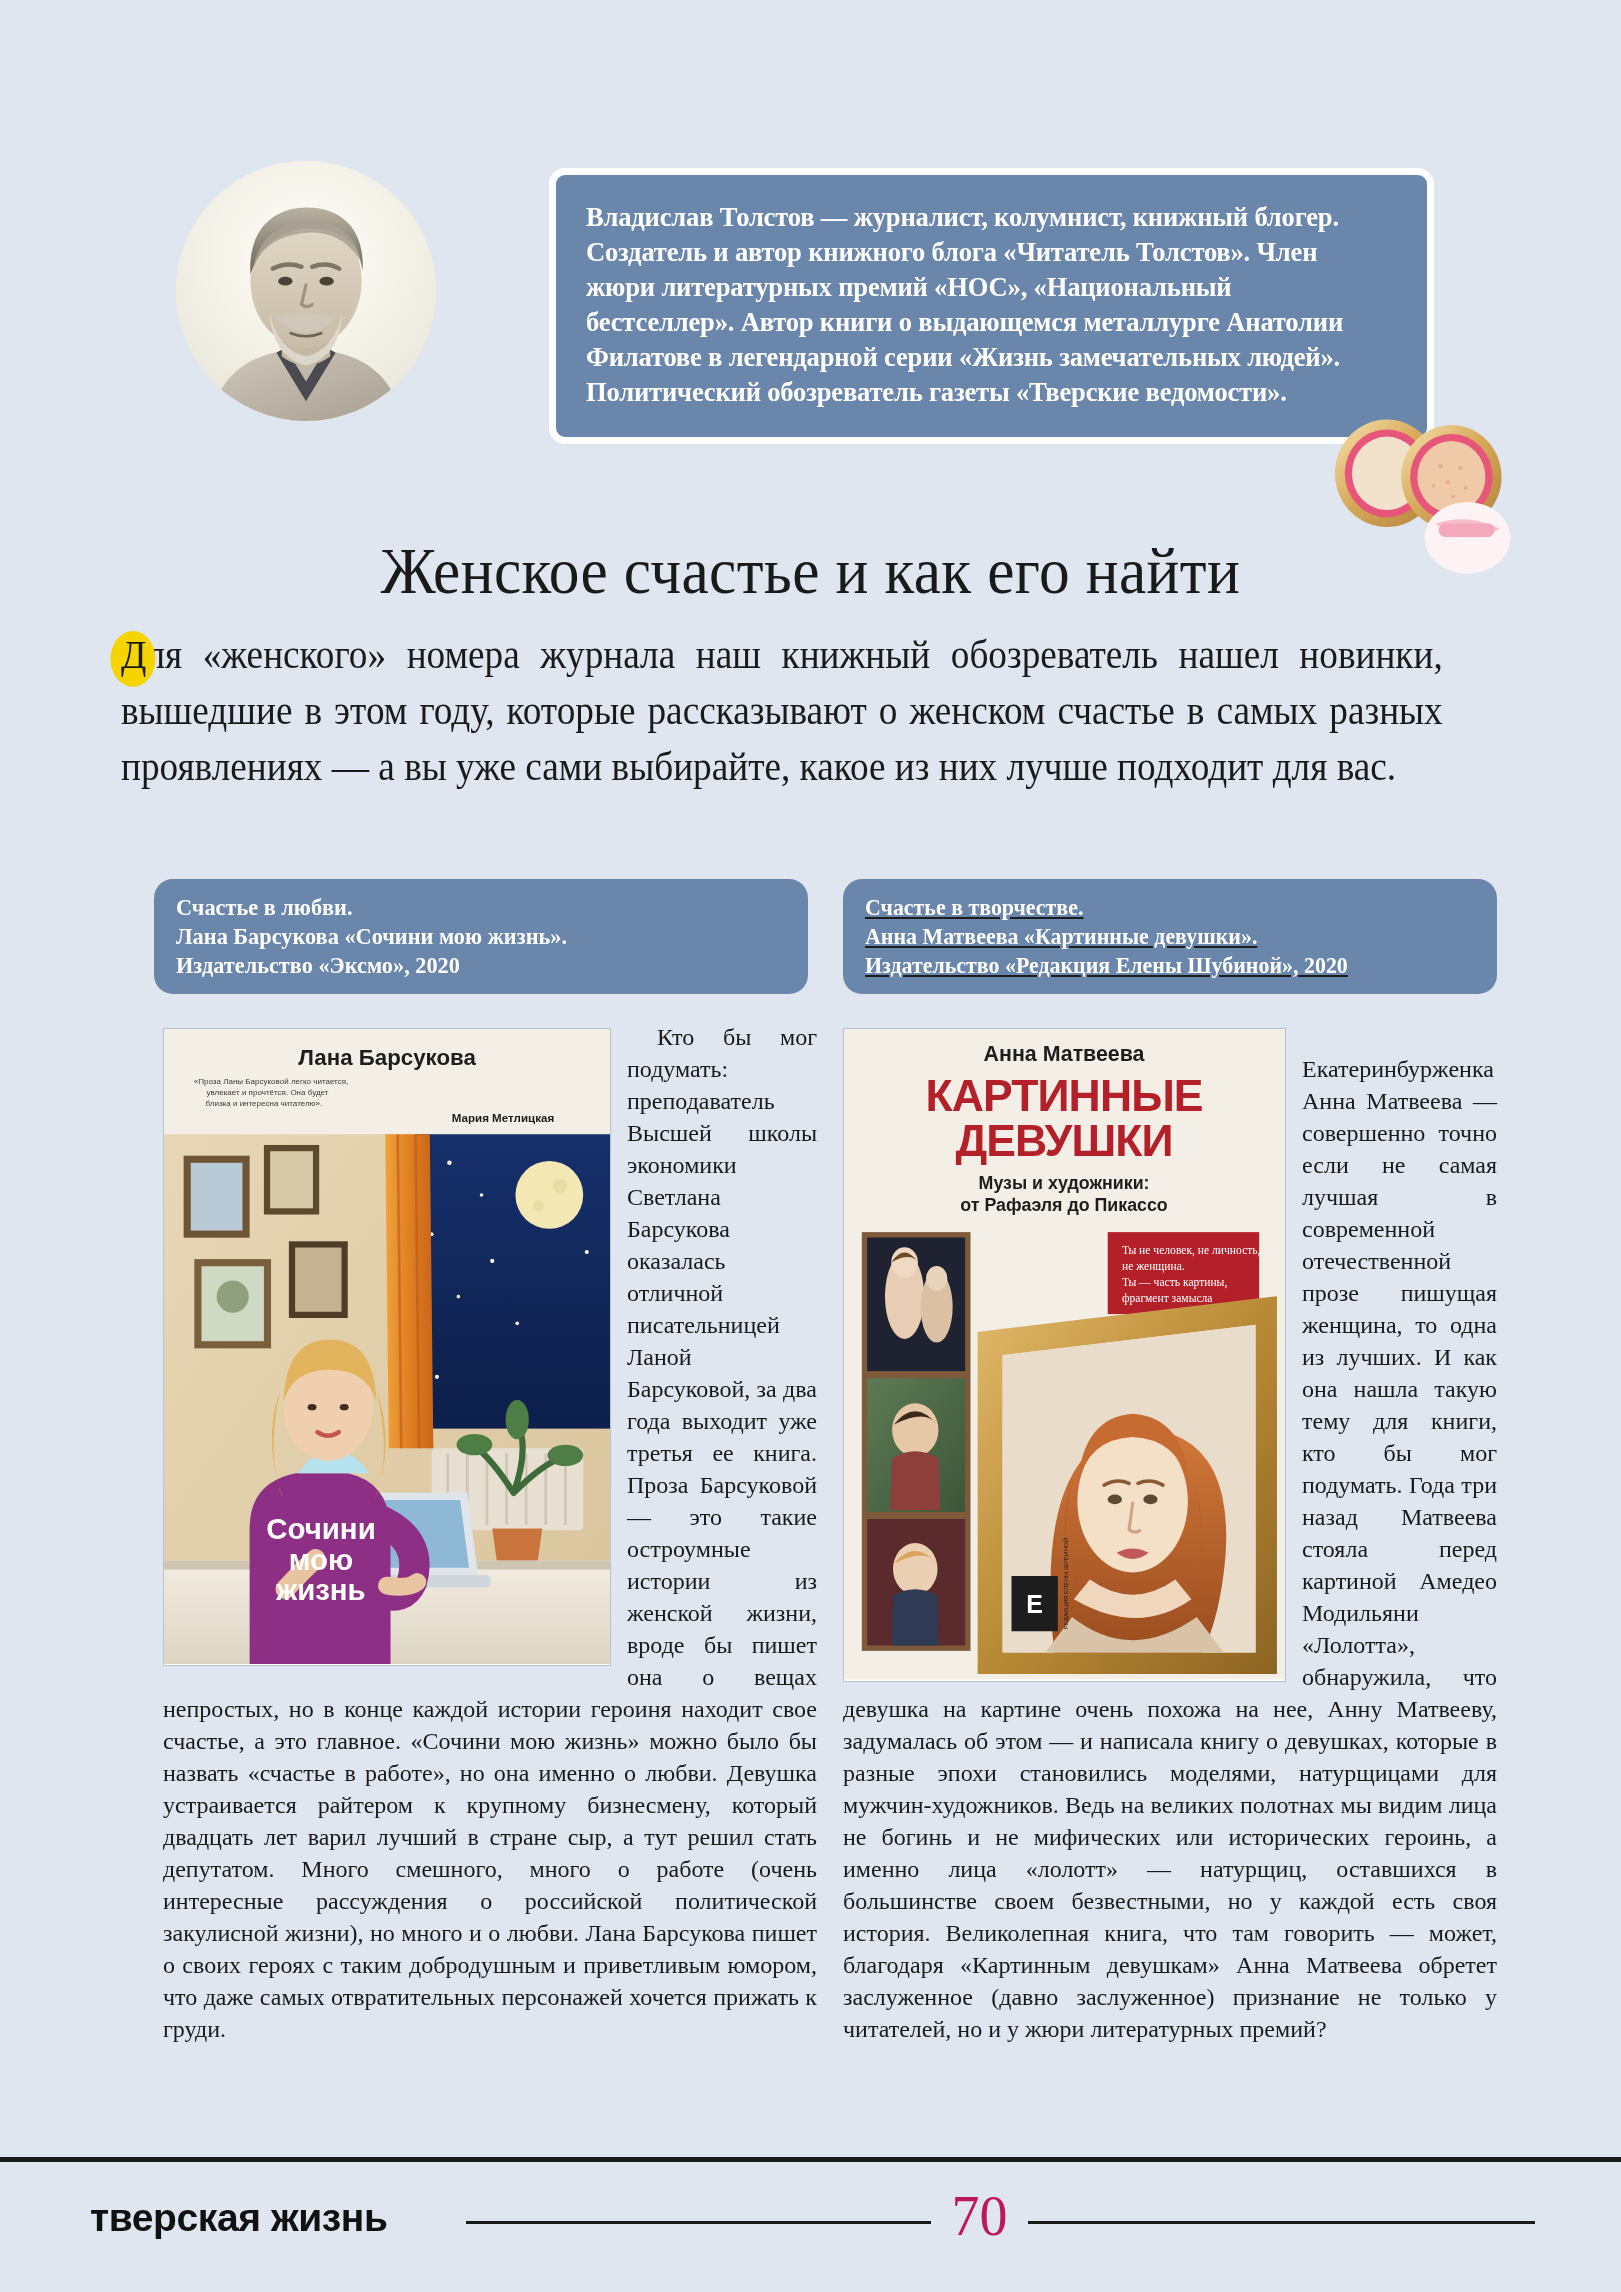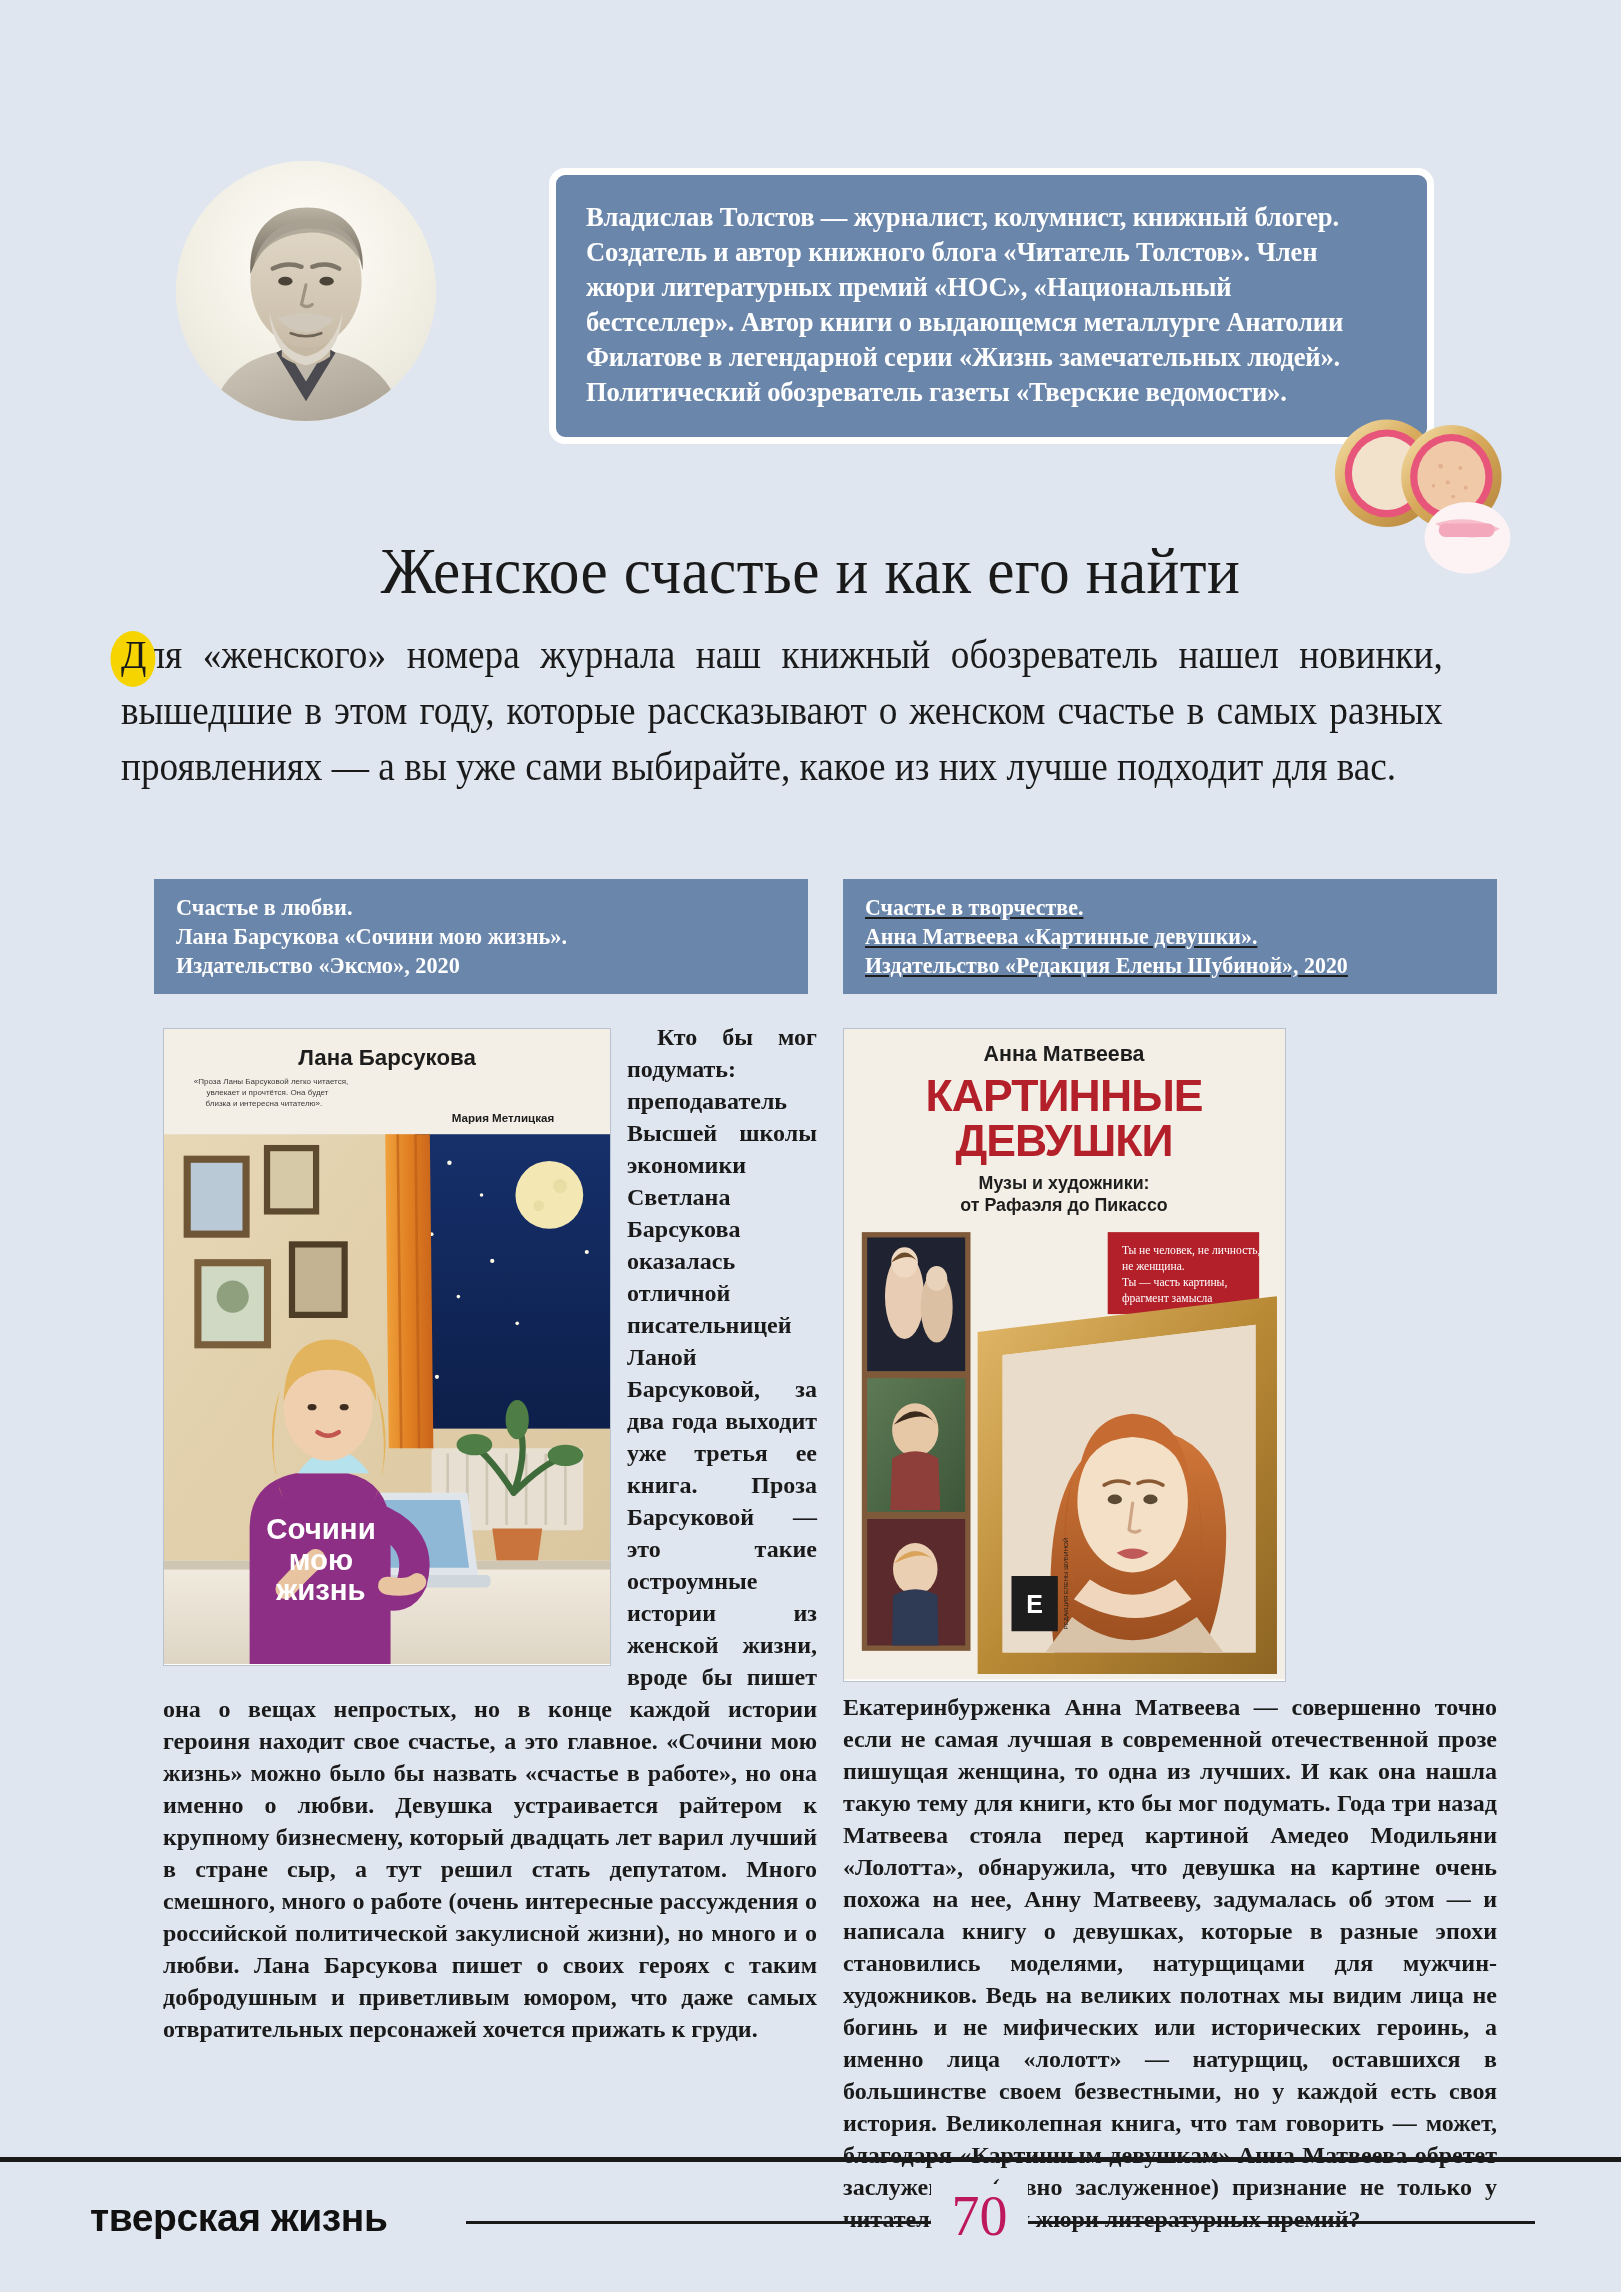--- a/index.html
+++ b/index.html
@@ -77,20 +77,21 @@
     background:#f5d400;border-radius:50%;z-index:0;
   }
   .lede .dropcap-ch{position:relative;z-index:1;}
 
   
   .banner{
     position:absolute;
     background:#6b86ab;
     box-sizing:border-box;
     padding:14.3px 19.7px 14.3px 21.5px;
+    border-radius:19px;
   }
   .banner-l{left:154px;top:879px;width:654px;height:115px;}
   .banner-r{left:843px;top:879px;width:654px;height:115px;text-decoration:underline;}
   .banner p{
     margin:0;
     font-family:"Liberation Serif",serif;
     font-weight:700;
     font-size:23px;
     line-height:29px;
     color:#ffffff;
@@ -118,21 +119,20 @@
   .cover-r{width:443px;height:654px;}
 
   .body-text{
     font-family:"Liberation Serif",serif;
     font-size:24px;
     line-height:32px;
     color:#1a1a1a;
     text-align:justify;
     hyphens:manual;
     margin:0;
-    font-weight:bold;
   }
   .body-text .ind{display:inline-block;width:30px;}
 
   
   .footer{position:absolute;left:0;top:2157px;width:1621px;height:136px;}
   .footer-rule{position:absolute;left:0;top:0;width:1621px;height:4.5px;background:#1a1a1a;}
   .footer-logo{
     position:absolute;left:90px;top:39px;
     font-family:"Liberation Sans",sans-serif;
     font-weight:700;font-size:39px;letter-spacing:-0.4px;color:#111;

